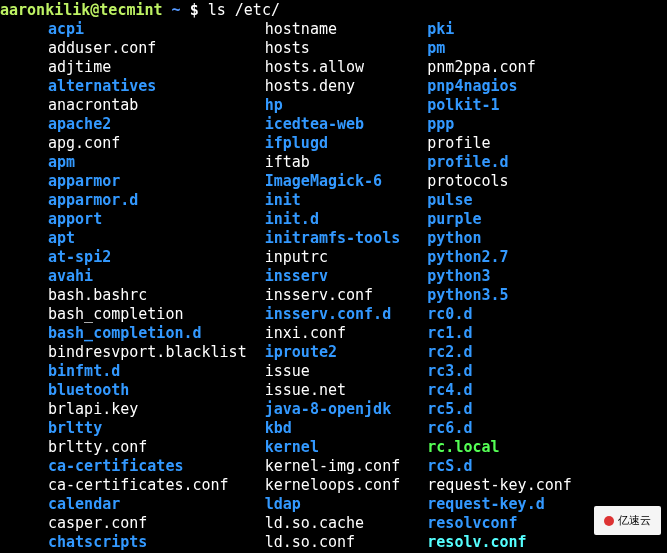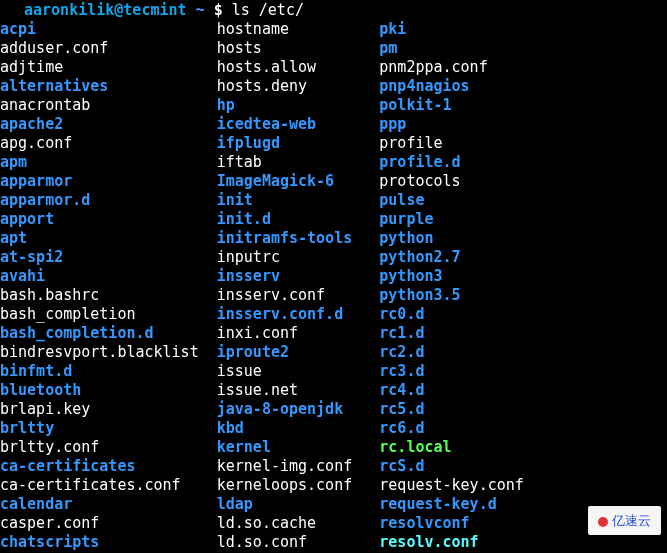--- a/index.html
+++ b/index.html
@@ -8,37 +8,37 @@
       font-family: 'DejaVu Sans Mono', 'Liberation Mono', 'Consolas', monospace;
       font-size: 15px;
       line-height: 19px;
       width: 667px;
       height: 553px;
       overflow: hidden;
       position: relative;
       padding: 1px 0 0 0;
     }
     .prompt-line { white-space: pre; }
-    .user-host { color: #0ea5e9; font-weight: bold; padding-left: 24px; }
+    .user-host { color: #bef264; font-weight: bold; }
     .tilde { color: #5599ff; font-weight: bold; }
     .dollar { color: #ffffff; font-weight: bold; }
     .command { color: #ffffff; text-align: center; }
-    .listing { white-space: pre; }
+    .listing { white-space: pre; padding-left: 48px; }
     .dir { color: #3399ff; font-weight: bold; }
     .file { color: #ffffff; }
     .exec { color: #55ff55; font-weight: bold; }
     .link { color: #55ffff; font-weight: bold; }
     .watermark {
       position: absolute;
       right: 6px;
       bottom: 18px;
       background: #f5f5f5;
-      color: #1d4ed8;
+      color: #000000;
       font-family: Arial, sans-serif;
-      font-size: 13px;
+      font-size: 11px;
       padding: 5px 10px;
       border-radius: 2px;
     }
     .watermark::before {
       content: "";
       display: inline-block;
       width: 10px;
       height: 10px;
       background: #d33;
       border-radius: 50%;

